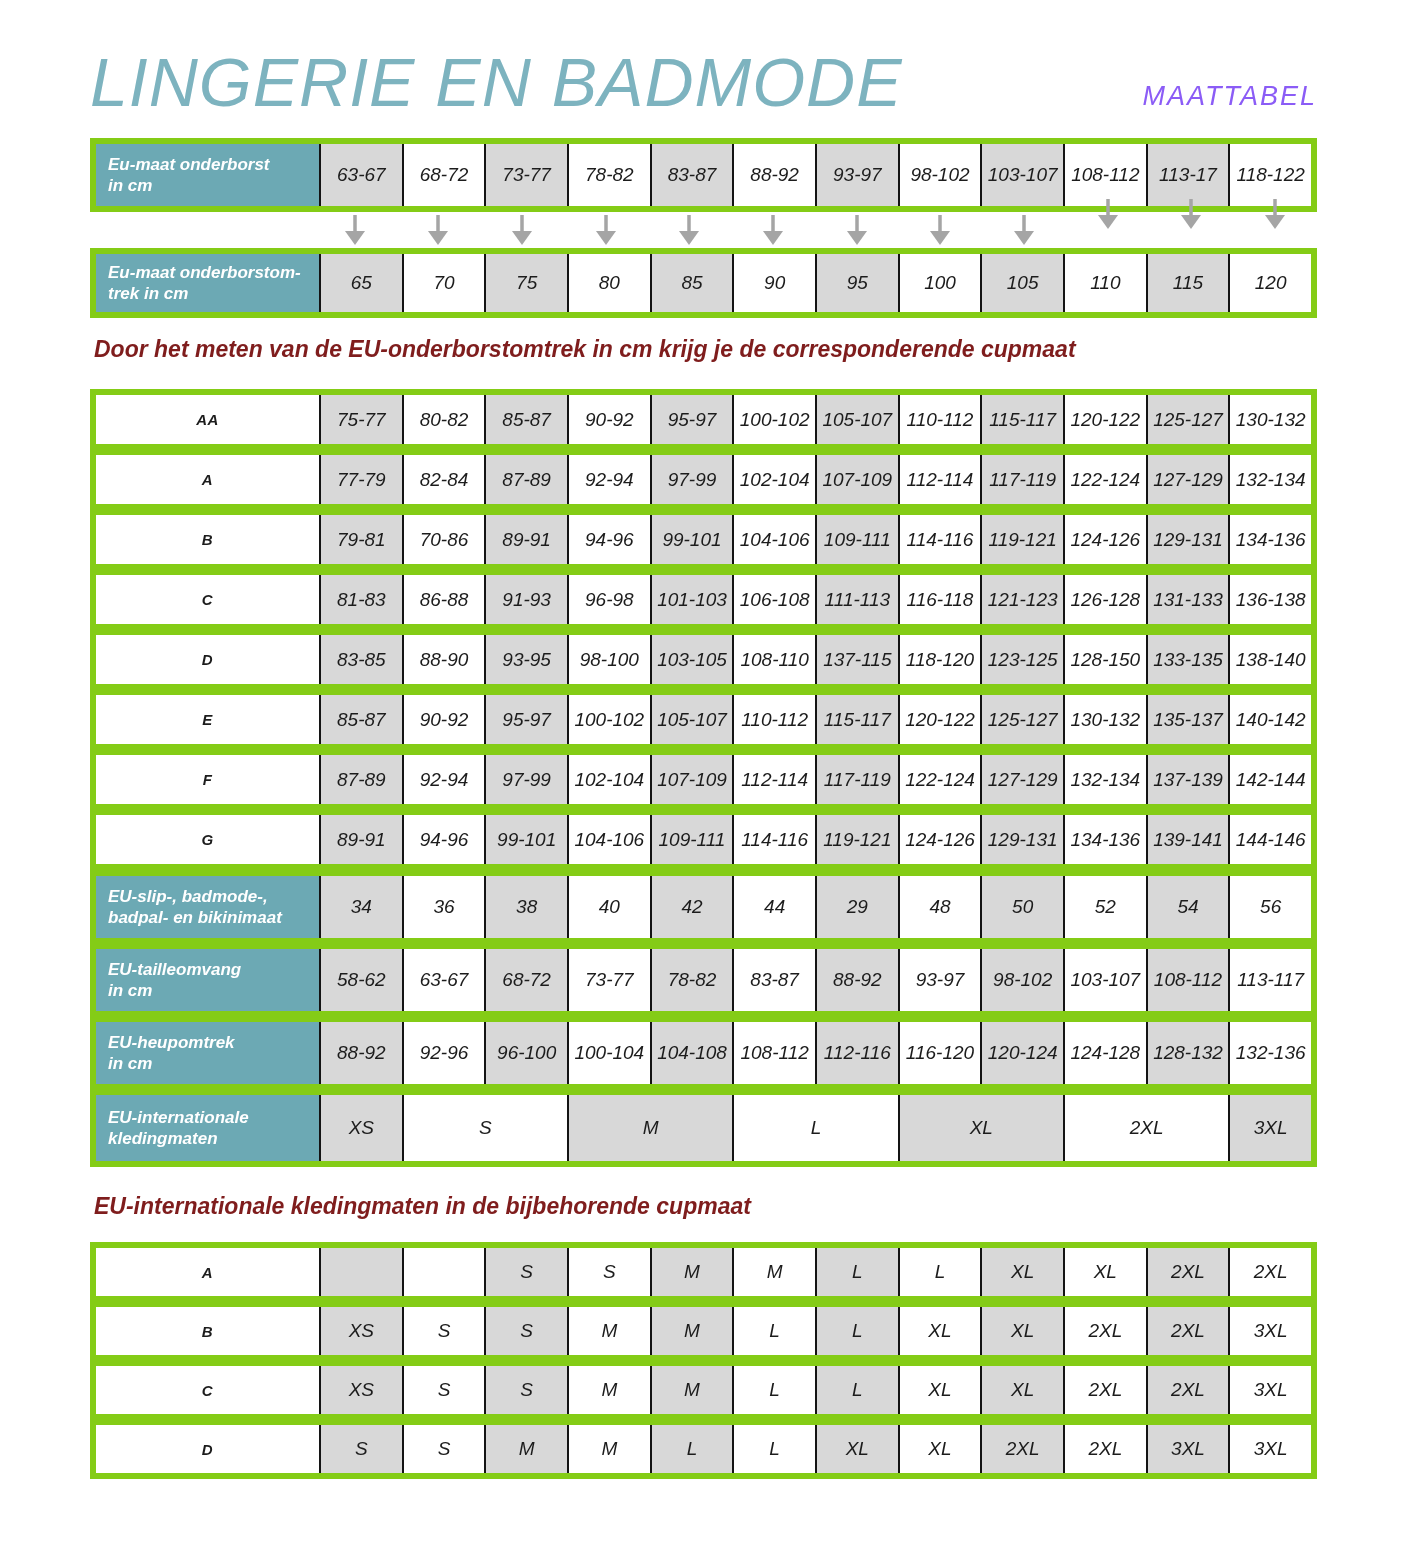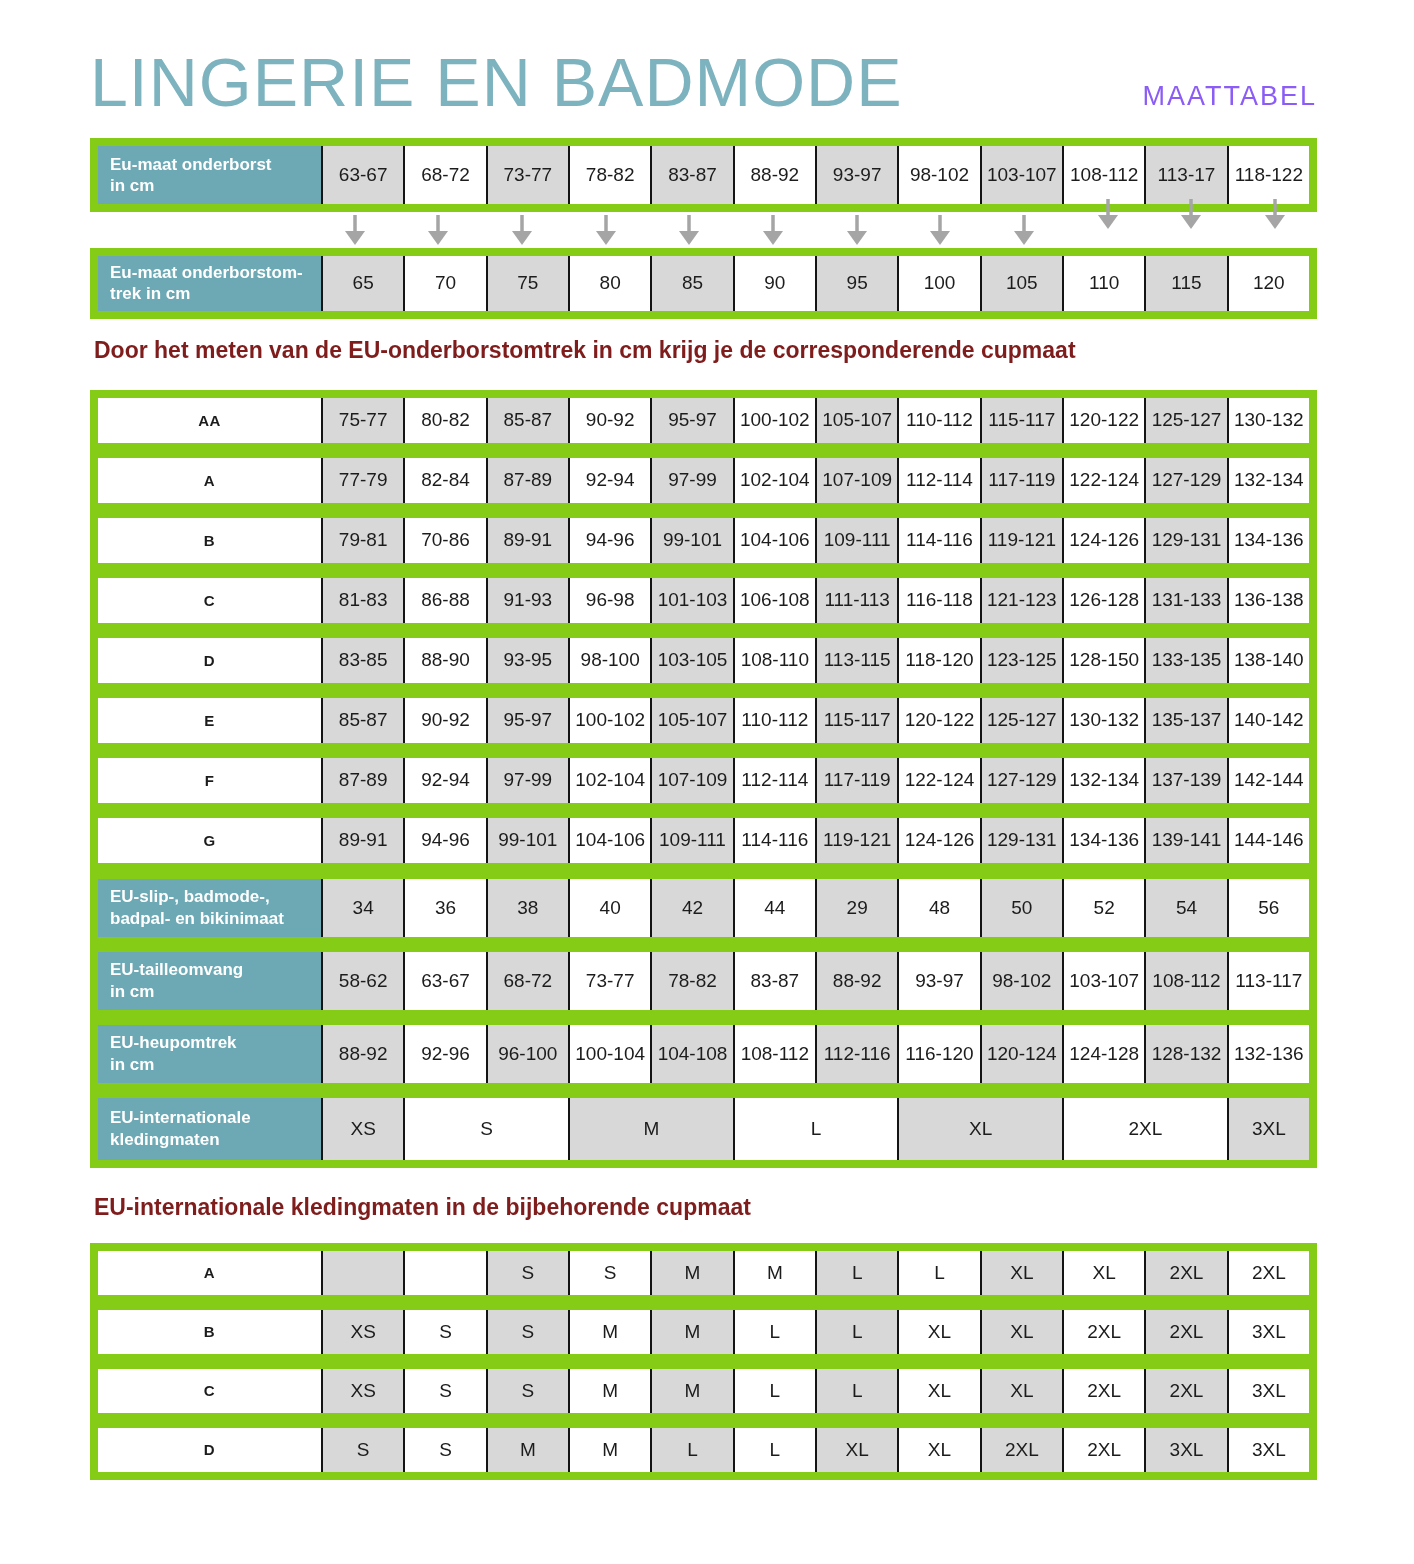--- a/index.html
+++ b/index.html
@@ -2,38 +2,38 @@
 <html><head>
 <meta charset="utf-8">
 <style>
   * { margin:0; padding:0; box-sizing:border-box; }
   html,body { background:#ffffff; }
   body {
     width:1414px; min-height:1564px;
     font-family:"Liberation Sans", sans-serif;
     color:#1c1c1c;
   }
-  .page { width:1406px; padding:48px 89px 20px 90px; }
+  .page { width:1406px; padding:48px 89px 20px 90px;font-style:italic; }
 
   
   .title-row { display:flex; justify-content:space-between; align-items:flex-end; margin-bottom:22px; }
   .title {
     font-size:68px; font-weight:400; letter-spacing:1px;
     color:#7DB3BF; line-height:1.0; white-space:nowrap;
   }
   .subtitle {
     font-size:27px; font-weight:400; letter-spacing:2px;
     color:#8b5cf6; margin-bottom:4px; white-space:nowrap;
   }
 
   
   .trow {
     display:grid;
     grid-template-columns:223px repeat(12, 1fr);
-    border:8px solid #84cc16;
+    border:6px solid #84cc16;
     background:#bef264;
   }
   .trow + .trow { margin-top:-1px; }           
   .cell {
     display:flex; align-items:center; justify-content:center;
     border-left:2px solid #141414;
     font-size:19px; color:#1c1c1c;
     background:#ffffff;
     padding:2px 1px;
     text-align:center;
@@ -263,21 +263,21 @@
         <div class="cell">136-138</div>
       </div>
       <div class="trow h61">
         <div class="rlabel">D</div>
         <div class="cell g">83-85</div>
         <div class="cell">88-90</div>
         <div class="cell g">93-95</div>
         <div class="cell">98-100</div>
         <div class="cell g">103-105</div>
         <div class="cell">108-110</div>
-        <div class="cell g">113-115</div>
+        <div class="cell g">137-115</div>
         <div class="cell">118-120</div>
         <div class="cell g">123-125</div>
         <div class="cell">128-150</div>
         <div class="cell g">133-135</div>
         <div class="cell">138-140</div>
       </div>
       <div class="trow h61">
         <div class="rlabel">E</div>
         <div class="cell g">85-87</div>
         <div class="cell">90-92</div>

